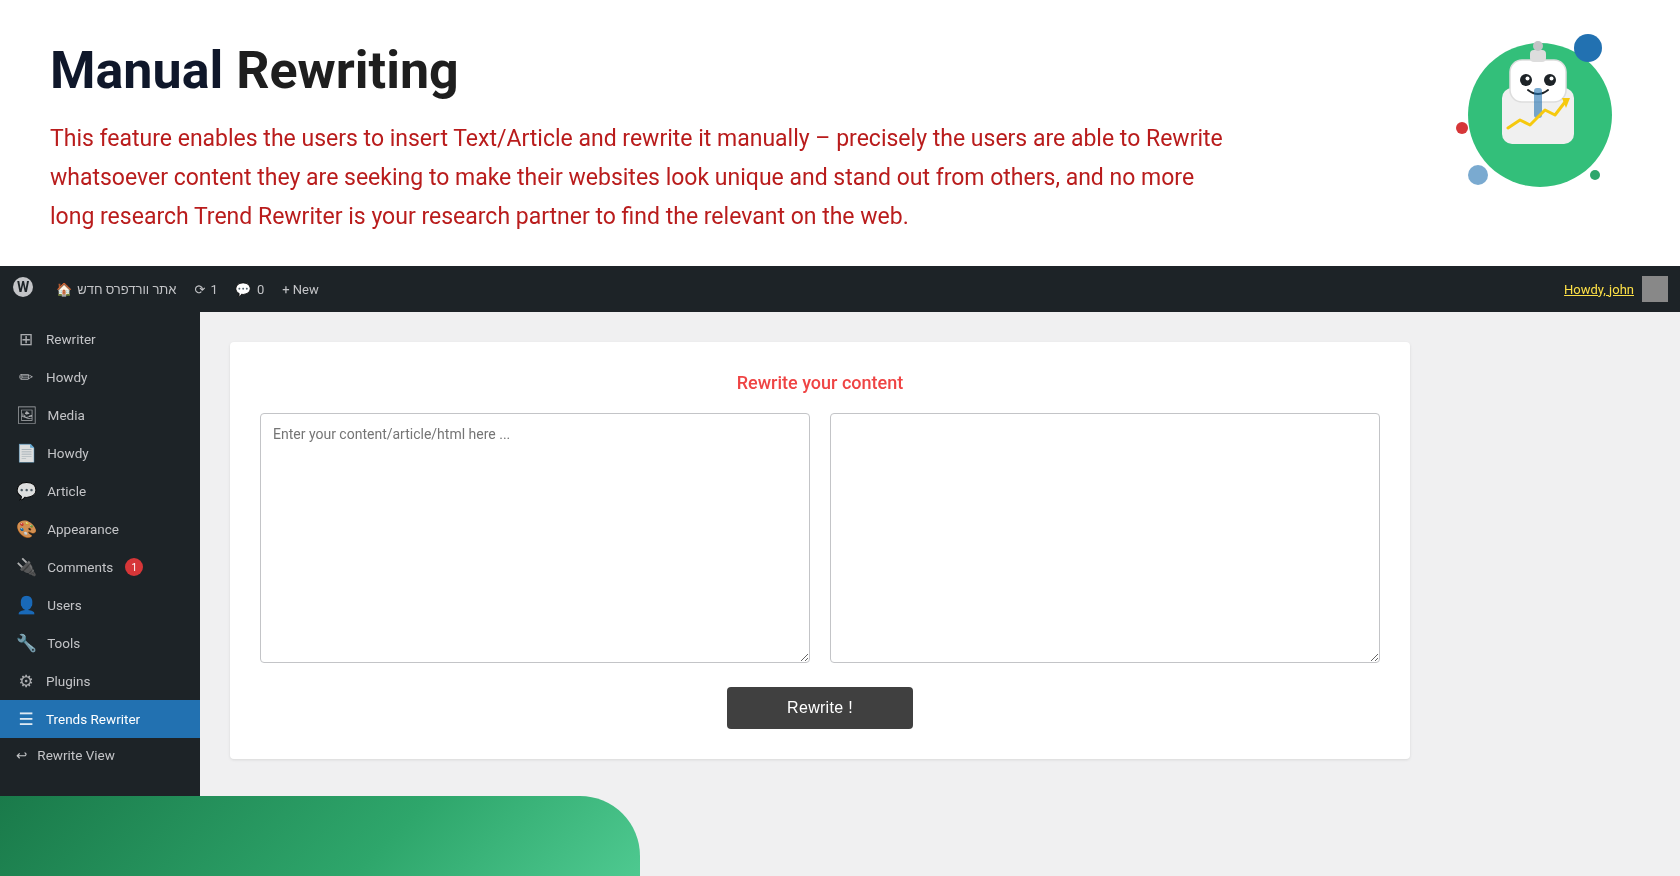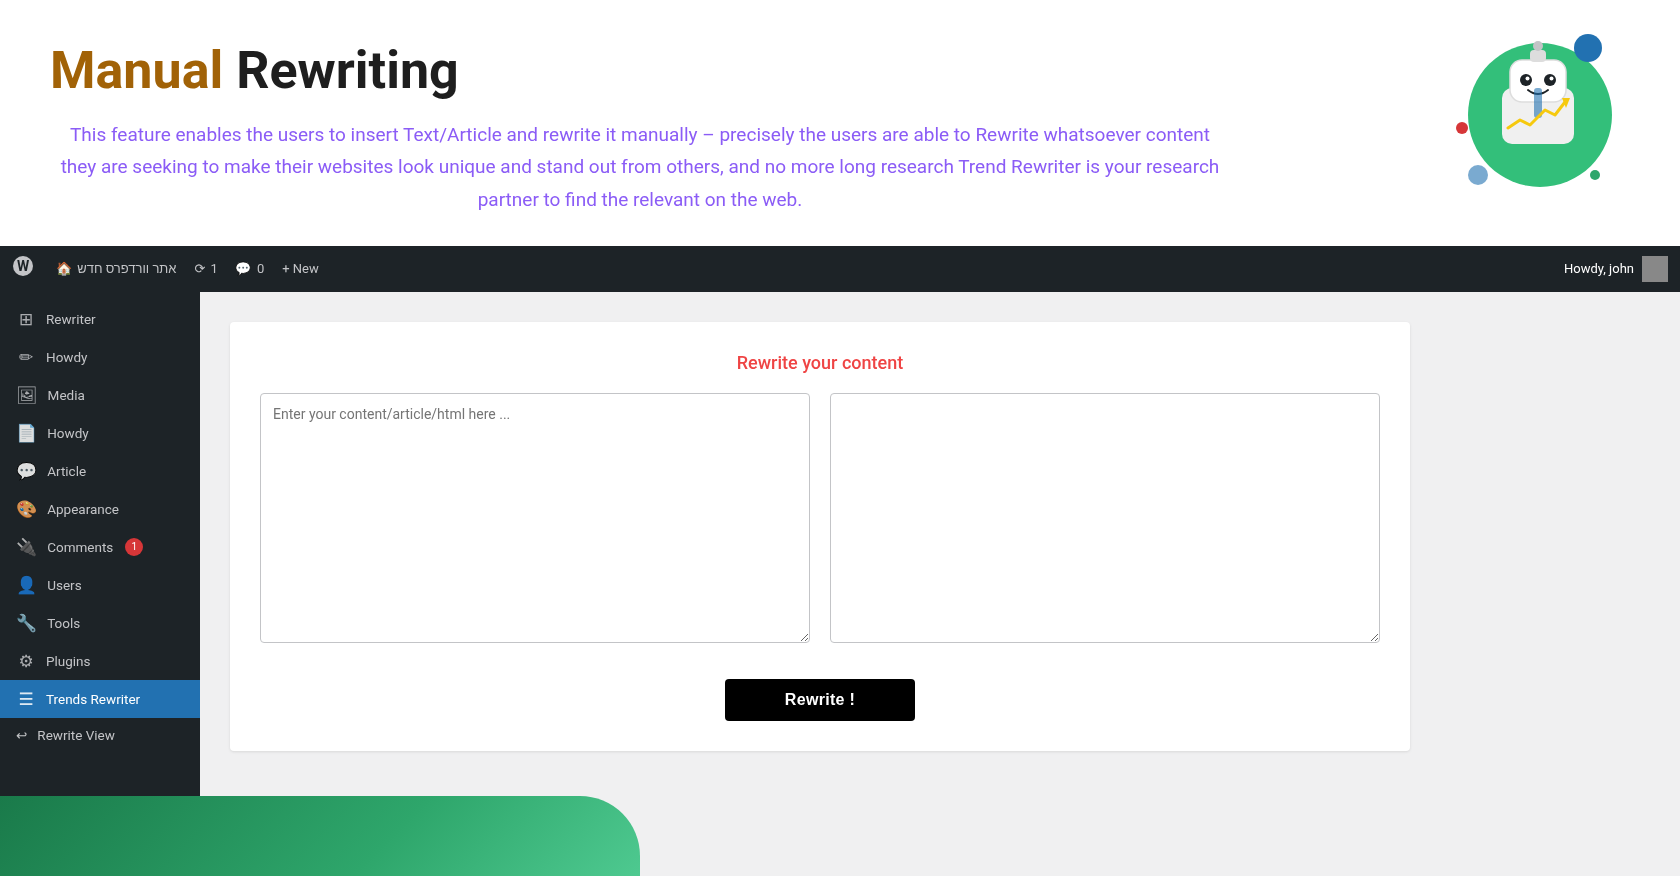--- a/index.html
+++ b/index.html
@@ -17,28 +17,27 @@
       position: relative;
       overflow: hidden;
     }
     .hero-title {
       font-size: 52px;
       font-weight: 700;
       margin-bottom: 18px;
       color: #1e1e1e;
     }
     .hero-title .highlight {
-      color: #a16207;
+      color: #0f172a;
     }
     .hero-desc {
-      font-size: 19px;
-      color: #8b5cf6;
+      font-size: 23px;
+      color: #b91c1c;
       line-height: 1.7;
       max-width: 1180px;
-      text-align: center;
     }
     .robot-illustration {
       position: absolute;
       right: 60px;
       top: 20px;
       width: 180px;
       height: 180px;
     }
 
     
@@ -62,21 +61,22 @@
       align-items: center;
       gap: 5px;
       cursor: pointer;
       color: #c3c4c7;
     }
     .wp-admin-bar .howdy {
       margin-left: auto;
       display: flex;
       align-items: center;
       gap: 8px;
-      color: #ffffff;
+      color: #fde047;
+      text-decoration: underline;
     }
     .wp-admin-bar .avatar-box {
       width: 26px;
       height: 26px;
       background: #888;
       display: inline-block;
     }
 
     
     .wp-main {
@@ -143,46 +143,46 @@
     .rewrite-card-title {
       text-align: center;
       font-size: 18px;
       font-weight: 500;
       color: #ef4444;
       margin-bottom: 20px;
     }
     .textarea-row {
       display: flex;
       gap: 20px;
-      margin-bottom: 36px;
+      margin-bottom: 24px;
     }
     .textarea-row textarea {
       flex: 1;
       height: 250px;
       border: 1px solid #c3c4c7;
       border-radius: 4px;
       padding: 12px;
       font-size: 14px;
       color: #50575e;
       resize: vertical;
       outline: none;
       font-family: inherit;
     }
     .rewrite-btn-wrap {
       text-align: center;
     }
     .rewrite-btn {
-      background: #000000;
+      background: #404040;
       color: #fff;
       border: none;
       border-radius: 4px;
       padding: 12px 60px;
       font-size: 16px;
       cursor: pointer;
-      font-weight: 700;
+      font-weight: 400;
       letter-spacing: 0.3px;
     }
 
     
     .sidebar-item-partial {
       display: flex;
       align-items: center;
       gap: 10px;
       padding: 9px 12px 9px 16px;
       color: #c3c4c7;

